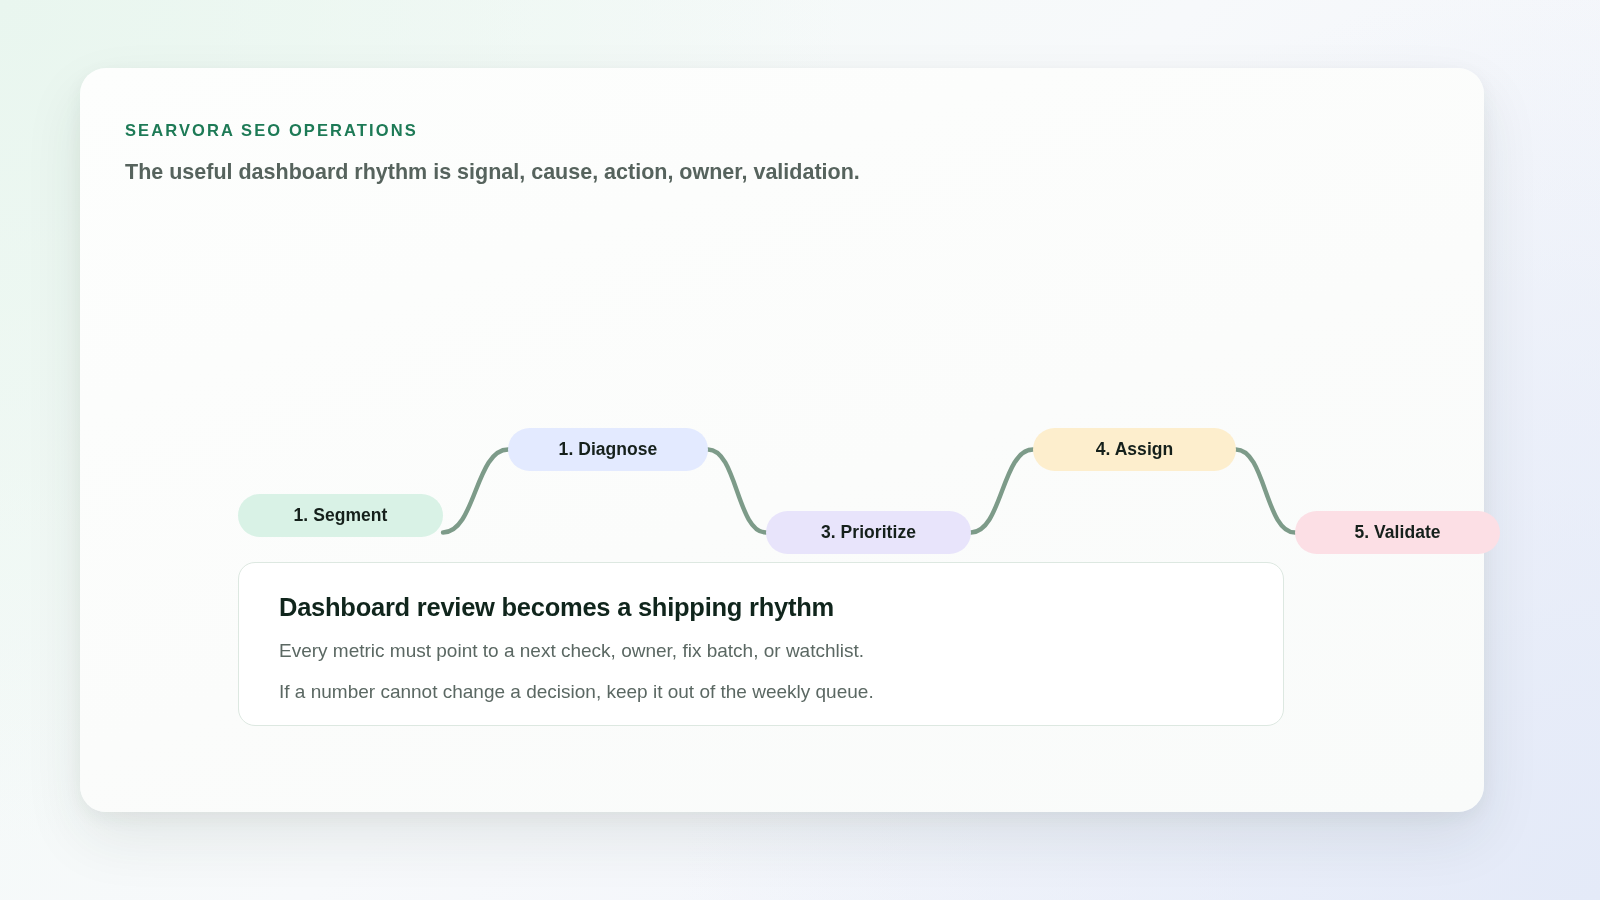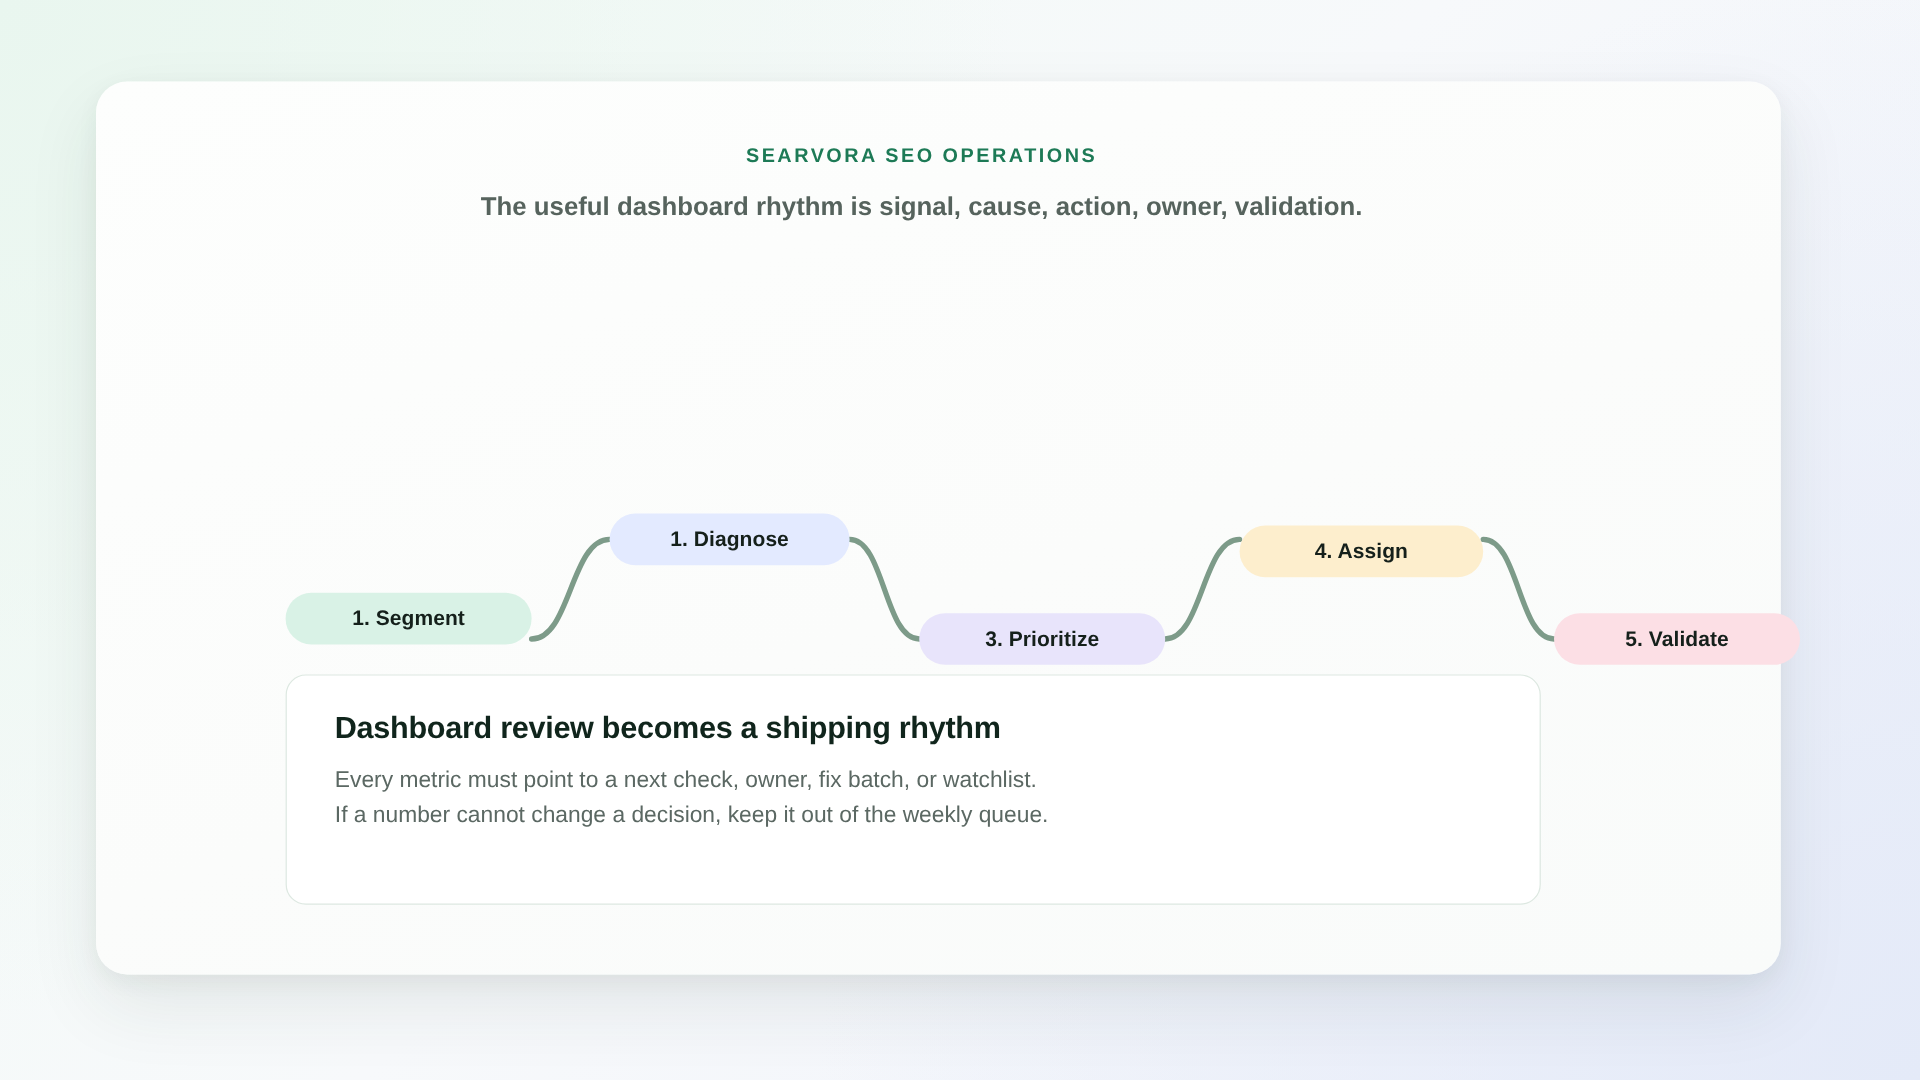--- a/index.html
+++ b/index.html
@@ -29,24 +29,23 @@
     background: linear-gradient(160deg, #fdfefd 0%, #fbfcfb 55%, #f9fbfa 100%);
     border-radius: 26px;
     box-shadow:
       0 26px 60px rgba(30, 60, 45, 0.09),
       0 6px 18px rgba(30, 60, 45, 0.05);
   }
 
   
   .header {
     position: absolute;
-    left: 58px;
+    left: 45px;
     top: 54px;
     width: 1260px;
-    text-align: center;
   }
 
   .eyebrow {
     font-size: 16.5px;
     font-weight: 700;
     letter-spacing: 2.1px;
     color: #1d7a56;
     text-transform: uppercase;
     line-height: 1;
   }
@@ -99,21 +98,21 @@
     letter-spacing: 0.05px;
     white-space: nowrap;
   }
 
   
   .callout {
     position: absolute;
     left: 158px;
     top: 494px;
     width: 1046px;
-    height: 192px;
+    height: 164px;
     background: #ffffff;
     border: 1px solid #dde8e1;
     border-radius: 17px;
     padding: 30px 40px 0 40px;
   }
 
   .callout-title {
     font-size: 25.5px;
     font-weight: 700;
     color: #10251c;
@@ -121,21 +120,21 @@
     line-height: 1.15;
   }
 
   .callout-line {
     margin-top: 17px;
     font-size: 19px;
     font-weight: 400;
     color: #5b6863;
     line-height: 1.28;
   }
-  .callout-line.second { margin-top: 4px; }
+  .callout-line.second { margin-top: 16px; }
 </style>
 </head>
 <body>
 
 <div class="stage">
 
   <div class="header">
     <div class="eyebrow">SEARVORA SEO OPERATIONS</div>
     <div class="subtitle">The useful dashboard rhythm is signal, cause, action, owner, validation.</div>
   </div>
@@ -146,21 +145,21 @@
           <path d="M 318 202.5 C 350.5 202.5, 350.5 119.5, 383 119.5" stroke="#7d9b89" stroke-width="4.4" fill="none" stroke-linecap="round"></path>
           <path d="M 583 119.5 C 612 119.5, 612 202.5, 641 202.5" stroke="#7d9b89" stroke-width="4.4" fill="none" stroke-linecap="round"></path>
           <path d="M 846 202.5 C 877 202.5, 877 119.5, 908 119.5" stroke="#7d9b89" stroke-width="4.4" fill="none" stroke-linecap="round"></path>
           <path d="M 1111 119.5 C 1140.5 119.5, 1140.5 202.5, 1170 202.5" stroke="#7d9b89" stroke-width="4.4" fill="none" stroke-linecap="round"></path>
         </g>
     </svg>
     <div id="chip-layer">
         <div class="chip" style="left: 113px; top: 164px; width: 205px; background: rgb(217, 242, 230);">1. Segment</div>
         <div class="chip" style="left: 383px; top: 98px; width: 200px; background: rgb(227, 234, 255);">1. Diagnose</div>
         <div class="chip" style="left: 641px; top: 181px; width: 205px; background: rgb(232, 228, 251);">3. Prioritize</div>
-        <div class="chip" style="left: 908px; top: 98px; width: 203px; background: rgb(253, 238, 205); margin-top: 10px;">4. Assign</div>
+        <div class="chip" style="left: 908px; top: 98px; width: 203px; background: rgb(253, 238, 205);">4. Assign</div>
         <div class="chip" style="left: 1170px; top: 181px; width: 205px; background: rgb(252, 223, 229);">5. Validate</div>
       </div>
   </div>
 
   <div class="callout">
     <div class="callout-title">Dashboard review becomes a shipping rhythm</div>
     <div class="callout-line">Every metric must point to a next check, owner, fix batch, or watchlist.</div>
     <div class="callout-line second">If a number cannot change a decision, keep it out of the weekly queue.</div>
   </div>
 

